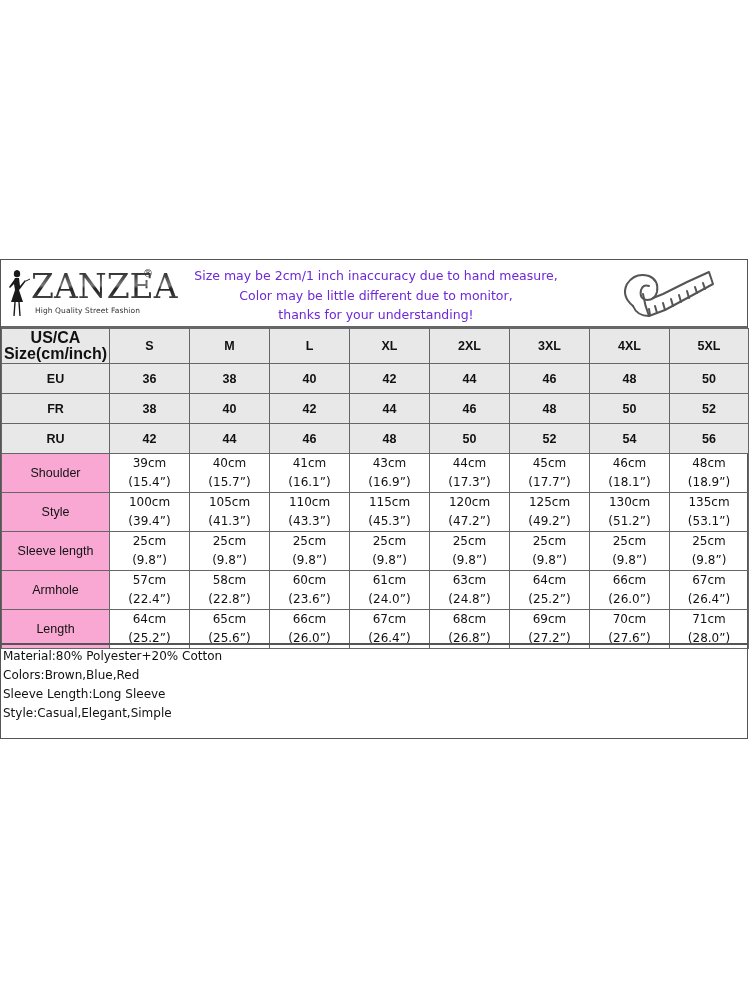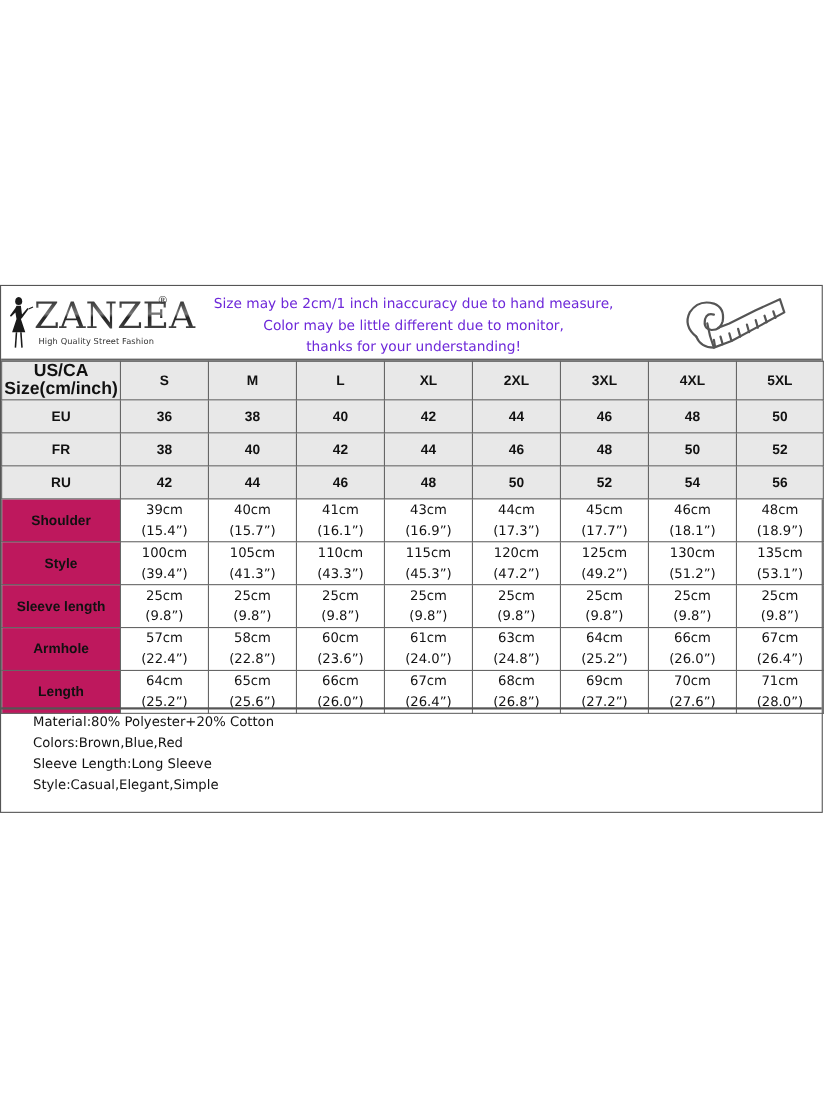--- a/index.html
+++ b/index.html
@@ -27,31 +27,31 @@
     font-size: 12.5px; line-height: 19.5px; color: #6d28d9;
   }
   .tape-box { position: absolute; left: 612px; top: 6px; width: 110px; height: 58px; }
   table.size {
     position: absolute; left: 0; top: 68px; width: 747px; border-collapse: collapse; table-layout: fixed;
   }
   table.size td {
     border: 1px solid #666; text-align: center; vertical-align: middle; padding: 0; box-sizing: border-box;
     color: #111;
   }
-  td.lbl { background: #be185d; font-weight: bold; font-size: 12px; font-family: "Liberation Sans", sans-serif; }
+  td.lbl { background: #f9a8d4; font-weight: normal; font-size: 12px; font-family: "Liberation Sans", sans-serif; }
   tr.grey td { background: #e8e8e8; font-weight: bold; font-size: 12.5px; font-family: "Liberation Sans", sans-serif; height: 30px; }
   tr.grey.first td { height: 35px; }
   tr.grey.first td.lbl { font-size: 16px; line-height: 16px; }
   tr.meas td { height: 38px; font-size: 12px; line-height: 19px; }
   tr.meas td.lbl { font-size: 12.5px; }
   .info {
     position: absolute; left: 0; top: 383px; width: 746px; height: 96px;
     border-top: 2px solid #555; box-sizing: border-box; padding: 2px 0 0 2px;
   }
-  .info-line { font-size: 12px; line-height: 19px; color: #111; white-space: nowrap; margin-left: 27px; }
+  .info-line { font-size: 12px; line-height: 19px; color: #111; white-space: nowrap; }
 </style>
 </head>
 <body>
 
 <div class="sheet">
 
   <div class="header-row">
     <div class="logo-box">
       <svg width="26" height="52" viewBox="0 0 26 52" style="position:absolute;left:0;top:2px;">
         <circle cx="12" cy="6" r="3.2" fill="#1a1a1a"></circle>

